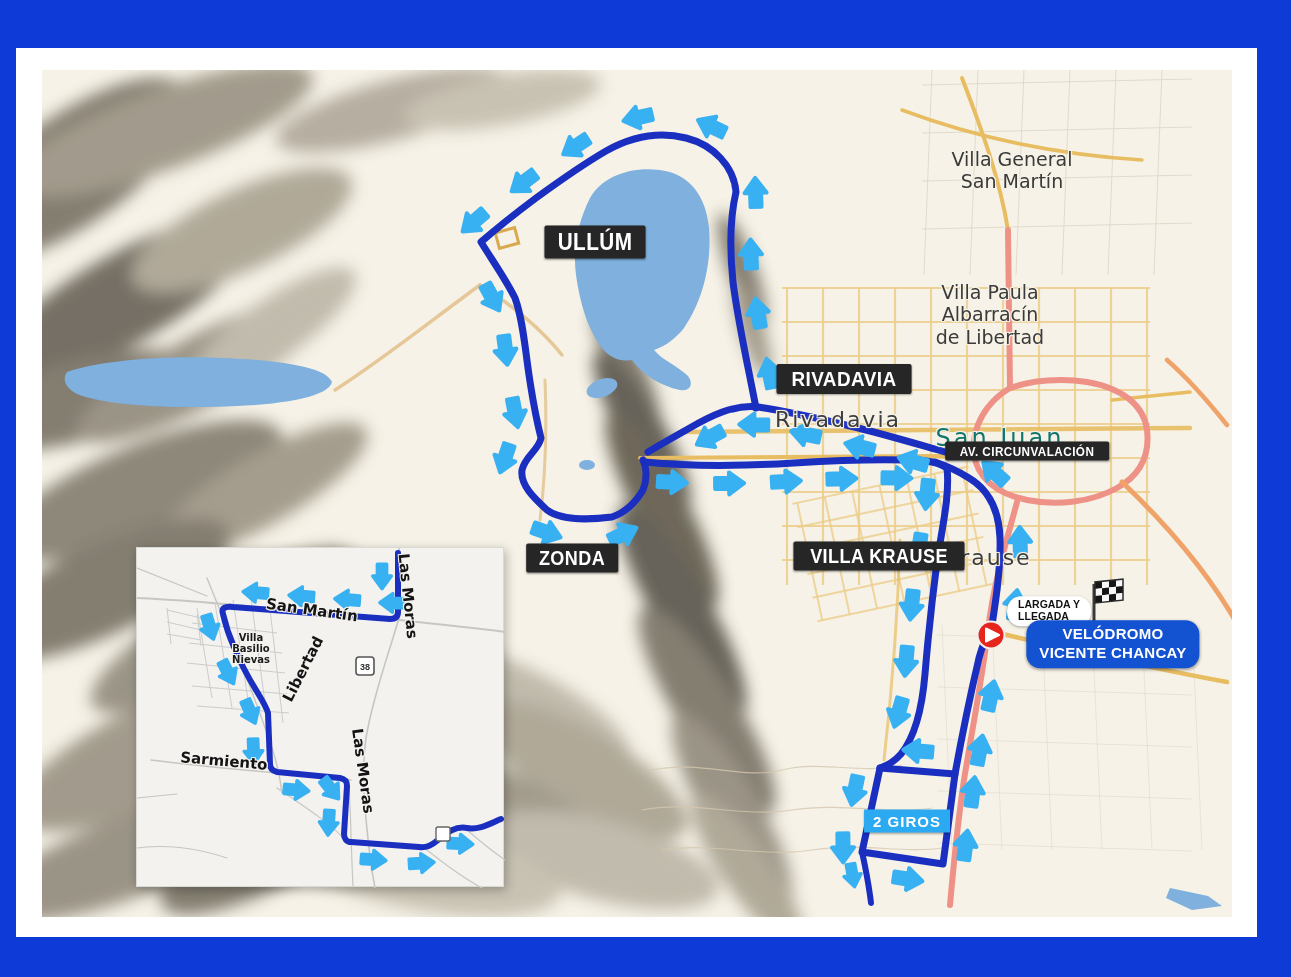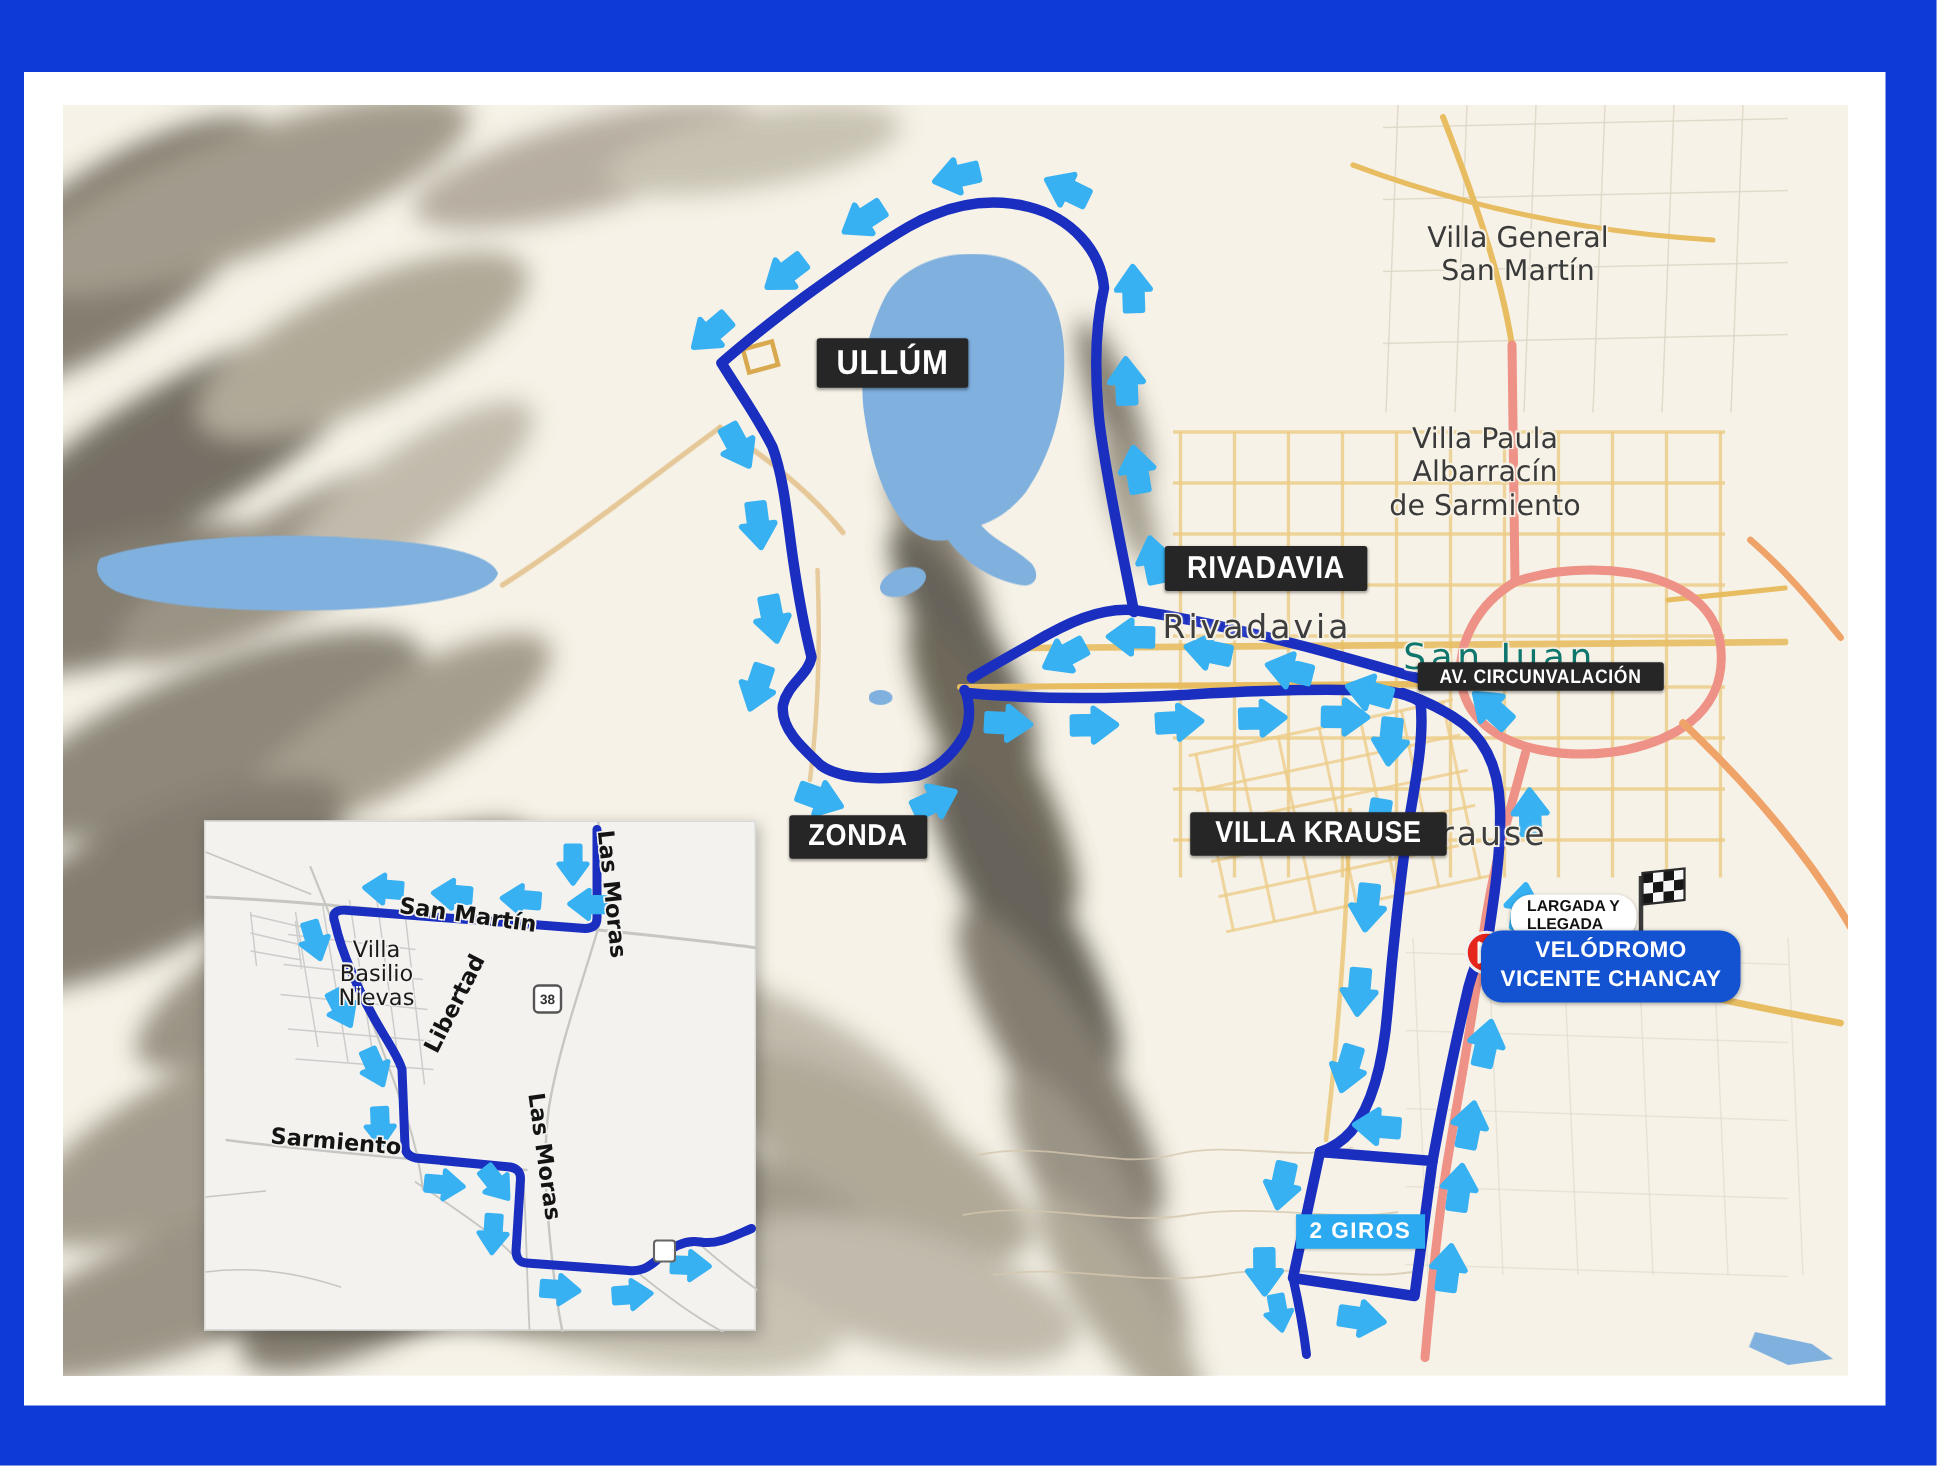--- a/index.html
+++ b/index.html
@@ -37,21 +37,21 @@
   .giros{position:absolute;transform:translate(-50%,-50%);background:var(--giros);color:#fff;
     font-weight:bold;font-size:15px;padding:3px 9px;letter-spacing:1px;white-space:nowrap;
     box-shadow:0 1px 2px rgba(0,0,0,.3);}
   
   .inset{position:absolute;left:94px;top:477px;width:368px;height:340px;background:#f3f2ef;
     border:1px solid #d9d9d5;box-shadow:2px 3px 10px rgba(0,0,0,.28);}
   .inset svg{position:absolute;left:0;top:0;}
   .inslabel{position:absolute;font-family:"DejaVu Sans",sans-serif;font-size:15px;font-weight:600;
     color:#141414;white-space:nowrap;text-align:center;
     text-shadow:-1px -1px 0 #f3f2ef,1px -1px 0 #f3f2ef,-1px 1px 0 #f3f2ef,1px 1px 0 #f3f2ef;}
-  .ins-town{font-size:15px;line-height:1.08;font-weight:400;color:#1a1a1a;}
+  .ins-town{font-size:10px;line-height:1.08;font-weight:700;color:#1a1a1a;}
   
   .route{stroke:var(--route);stroke-width:7;fill:none;stroke-linecap:round;stroke-linejoin:round;}
   .route-thin{stroke-width:6;}
   .flow-arrow{fill:var(--arrow);stroke:var(--arrow);stroke-width:4;stroke-linejoin:round;}
   .gl-farm line{stroke:#dcd5c5;stroke-width:1;opacity:.8;}
   .gl-farm2 line{stroke:#ddd7c8;stroke-width:1;opacity:.55;}
   .gl-city line{stroke:#eccb85;stroke-width:2.2;opacity:.8;}
   .gl-vk line{stroke:#eccb85;stroke-width:2;opacity:.75;}
   .road-y{stroke:#e8bd62;fill:none;stroke-linecap:round;}
   .road-tan{stroke:#e2c089;fill:none;stroke-linecap:round;}
@@ -291,37 +291,37 @@
     </g>
   </svg>
 
   <div class="maplabel lbl-town" style="left:970px;top:100px;">
     <div>Villa General</div>
         <div>San Martín</div>
   </div>
   <div class="maplabel lbl-town" style="left:948px;top:245px;">
     <div>Villa Paula</div>
         <div>Albarracín</div>
-        <div>de Sarmiento</div>
+        <div>de Libertad</div>
   </div>
   <div class="maplabel lbl-city" style="left:958px;top:368px;">San Juan</div>
   <div class="maplabel lbl-mid" style="left:796px;top:349px;">Rivadavia</div>
   <div class="maplabel lbl-mid" style="left:913px;top:487px;">Villa Krause</div>
 
   <div class="badge b-ullum" style="left:553px;top:172px;"><span>ULLÚM</span></div>
   <div class="badge b-zonda" style="left:530px;top:488px;"><span>ZONDA</span></div>
   <div class="badge b-riva" style="left:802px;top:309px;"><span>RIVADAVIA</span></div>
   <div class="badge b-vk" style="left:837px;top:486px;"><span>VILLA KRAUSE</span></div>
   <div class="badge b-avc" style="left:985px;top:381px;"><span>AV. CIRCUNVALACIÓN</span></div>
 
   <div class="pill-white" style="left:1007px;top:541px;">
     <div>LARGADA Y</div>
         <div>LLEGADA</div>
   </div>
-  <div class="pill-blue" style="left:1032px;top:574px;">
+  <div class="pill-blue" style="left:1071px;top:574px;">
     <div>VELÓDROMO</div>
         <div>VICENTE CHANCAY</div>
   </div>
   <div class="giros" style="left:865px;top:751px;">2 GIROS</div>
 
   <div class="inset">
     <svg width="368" height="340" viewBox="0 0 368 340" xmlns="http://www.w3.org/2000/svg">
       <g>
         <path class="ins-street" stroke-width="2" d="M0,50 C60,52 150,62 262,72 C300,76 340,80 368,84"></path>
         <path class="ins-street" stroke-width="1.6" d="M262,0 L262,70 C252,105 236,148 229,190 C224,225 228,265 232,300 C234,320 236,330 238,340"></path>

